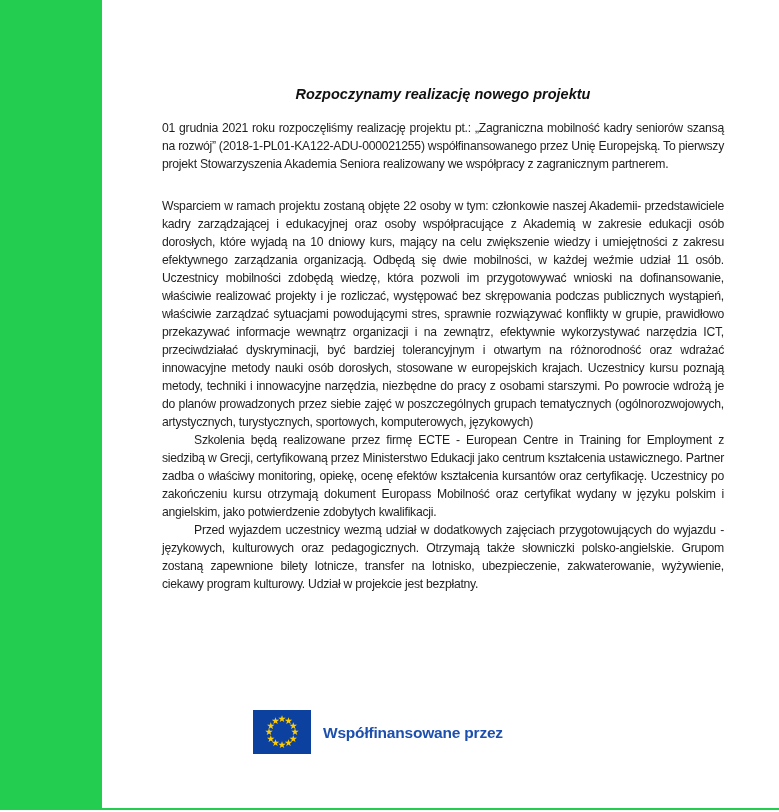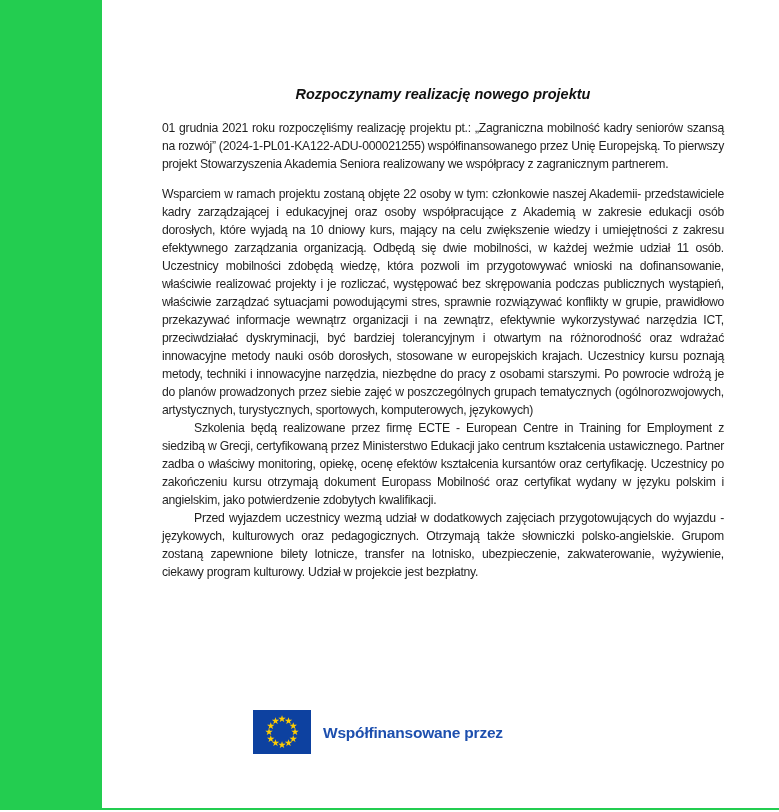--- a/index.html
+++ b/index.html
@@ -21,21 +21,21 @@
   .doc-title{
     margin:0 0 15px 0;
     text-align:center;font-weight:bold;font-style:italic;
     font-size:14.5px;line-height:20px;color:#111111;
   }
   .doc-body p{
     margin:0;text-align:justify;
     font-size:12.2px;line-height:18px;letter-spacing:-0.25px;
     color:#1f1f1f;
   }
-  .doc-body p.gap-above{margin-top:12px;}
+  .doc-body p.gap-above{margin-top:24px;}
   .doc-body p.indented{text-indent:32px;}
 
   .eu-logo{
     position:absolute;left:151px;top:710px;
     display:flex;align-items:center;gap:12px;
   }
   .eu-flag{
     position:relative;width:58px;height:44px;background:#0d41a0;flex:0 0 auto;
   }
   .eu-flag .star{
@@ -67,21 +67,21 @@
   <div class="green-bar left"></div>
   <div class="green-bar right"></div>
   <div class="green-bottom-line"></div>
   <div class="top-faint-line"></div>
 
   <div class="page">
 
     <h1 class="doc-title">Rozpoczynamy realizację nowego projektu</h1>
 
     <div class="doc-body">
-      <p>01 grudnia 2021 roku rozpoczęliśmy realizację projektu pt.: „Zagraniczna mobilność kadry seniorów szansą na rozwój” (2024-1-PL01-KA122-ADU-000021255) współfinansowanego przez Unię Europejską. To pierwszy projekt Stowarzyszenia Akademia Seniora realizowany we współpracy z zagranicznym partnerem.</p>
+      <p>01 grudnia 2021 roku rozpoczęliśmy realizację projektu pt.: „Zagraniczna mobilność kadry seniorów szansą na rozwój” (2018-1-PL01-KA122-ADU-000021255) współfinansowanego przez Unię Europejską. To pierwszy projekt Stowarzyszenia Akademia Seniora realizowany we współpracy z zagranicznym partnerem.</p>
       <p class="gap-above">Wsparciem w ramach projektu zostaną objęte 22 osoby w tym: członkowie naszej Akademii- przedstawiciele kadry zarządzającej i edukacyjnej oraz osoby współpracujące z Akademią w zakresie edukacji osób dorosłych, które wyjadą na 10 dniowy kurs, mający na celu zwiększenie wiedzy i umiejętności z zakresu efektywnego zarządzania organizacją. Odbędą się dwie mobilności, w każdej weźmie udział 11 osób. Uczestnicy mobilności zdobędą wiedzę, która pozwoli im przygotowywać wnioski na dofinansowanie, właściwie realizować projekty i je rozliczać, występować bez skrępowania podczas publicznych wystąpień, właściwie zarządzać sytuacjami powodującymi stres, sprawnie rozwiązywać konflikty w grupie, prawidłowo przekazywać informacje wewnątrz organizacji i na zewnątrz, efektywnie wykorzystywać narzędzia ICT, przeciwdziałać dyskryminacji, być bardziej tolerancyjnym i otwartym na różnorodność oraz wdrażać innowacyjne metody nauki osób dorosłych, stosowane w europejskich krajach. Uczestnicy kursu poznają metody, techniki  i innowacyjne narzędzia, niezbędne do pracy z osobami starszymi. Po powrocie wdrożą je do planów prowadzonych przez siebie zajęć w poszczególnych grupach tematycznych (ogólnorozwojowych, artystycznych, turystycznych, sportowych, komputerowych, językowych)</p>
       <p class="indented">Szkolenia będą realizowane przez firmę ECTE - European Centre in Training for Employment z siedzibą w Grecji, certyfikowaną przez Ministerstwo Edukacji jako centrum kształcenia ustawicznego. Partner zadba o właściwy monitoring, opiekę, ocenę efektów kształcenia kursantów oraz certyfikację. Uczestnicy po zakończeniu kursu otrzymają dokument Europass Mobilność oraz certyfikat wydany w języku polskim i angielskim, jako potwierdzenie zdobytych kwalifikacji.</p>
       <p class="indented">Przed wyjazdem uczestnicy wezmą udział w dodatkowych zajęciach przygotowujących do wyjazdu - językowych, kulturowych oraz pedagogicznych. Otrzymają także słowniczki polsko-angielskie. Grupom zostaną zapewnione bilety lotnicze, transfer na lotnisko, ubezpieczenie, zakwaterowanie, wyżywienie, ciekawy program kulturowy. Udział w projekcie jest bezpłatny.</p>
     </div>
 
     <div class="eu-logo">
       <div class="eu-flag">
         <span class="star">★</span>
         <span class="star">★</span>
         <span class="star">★</span>

